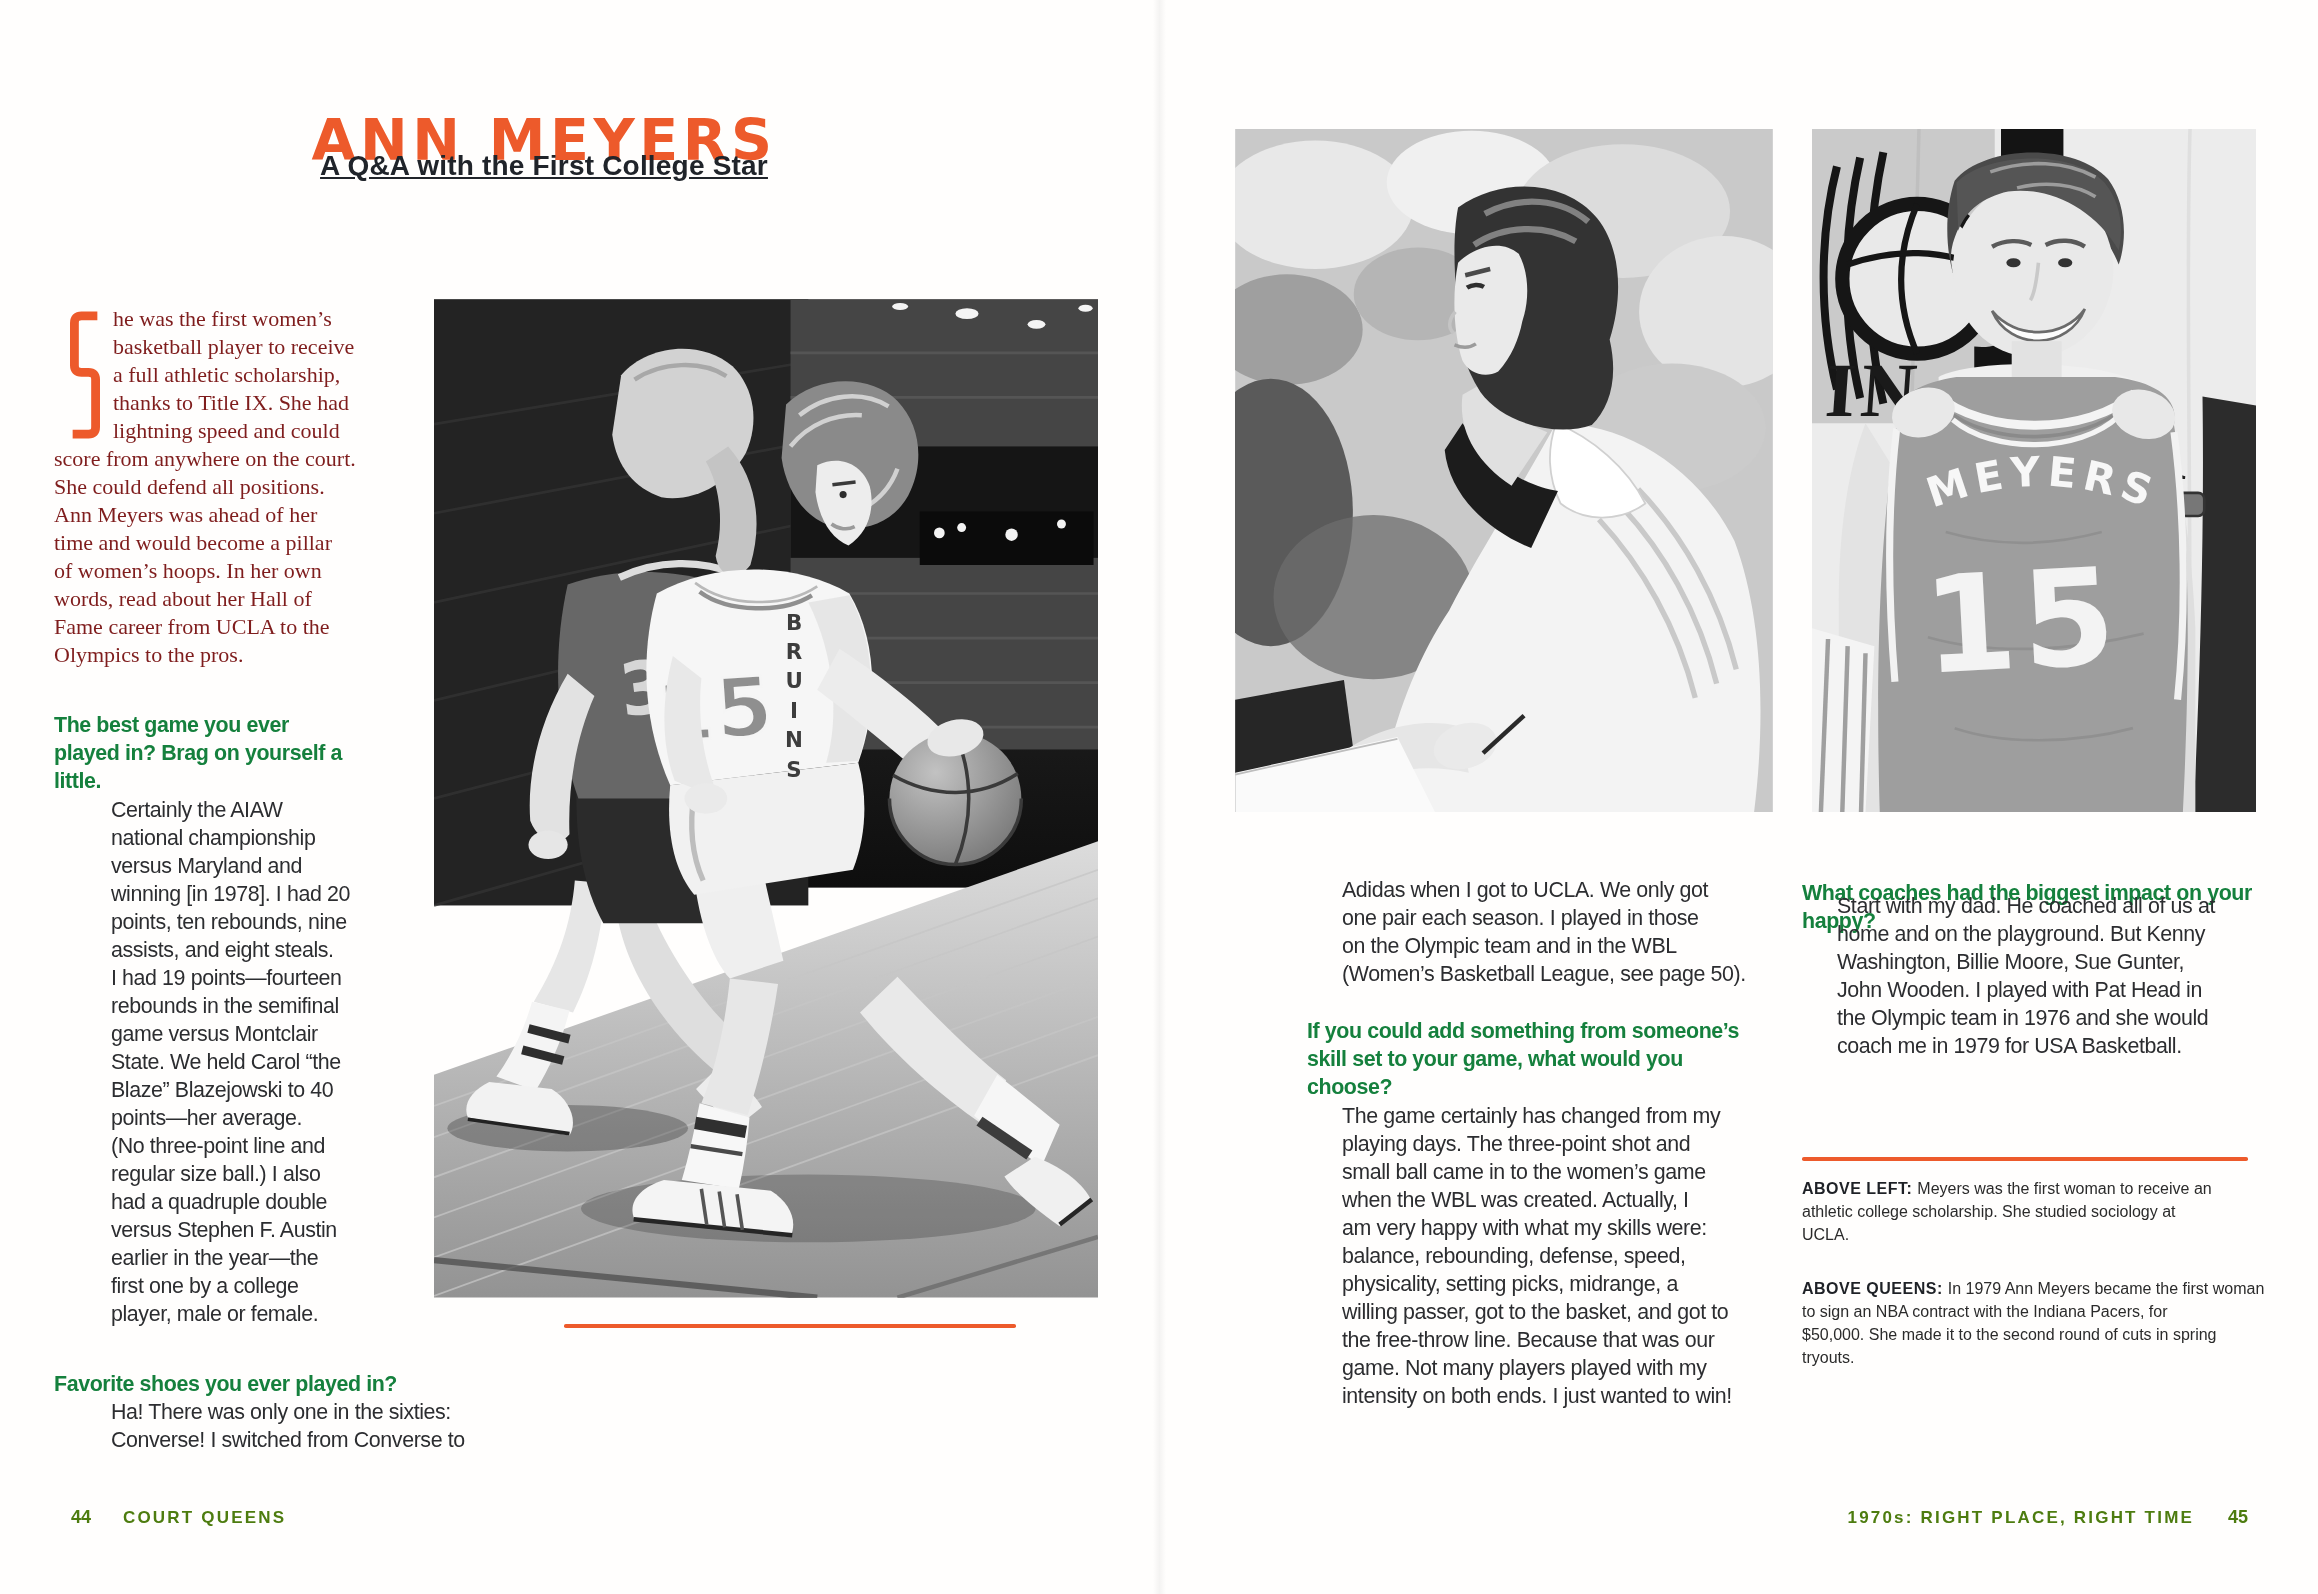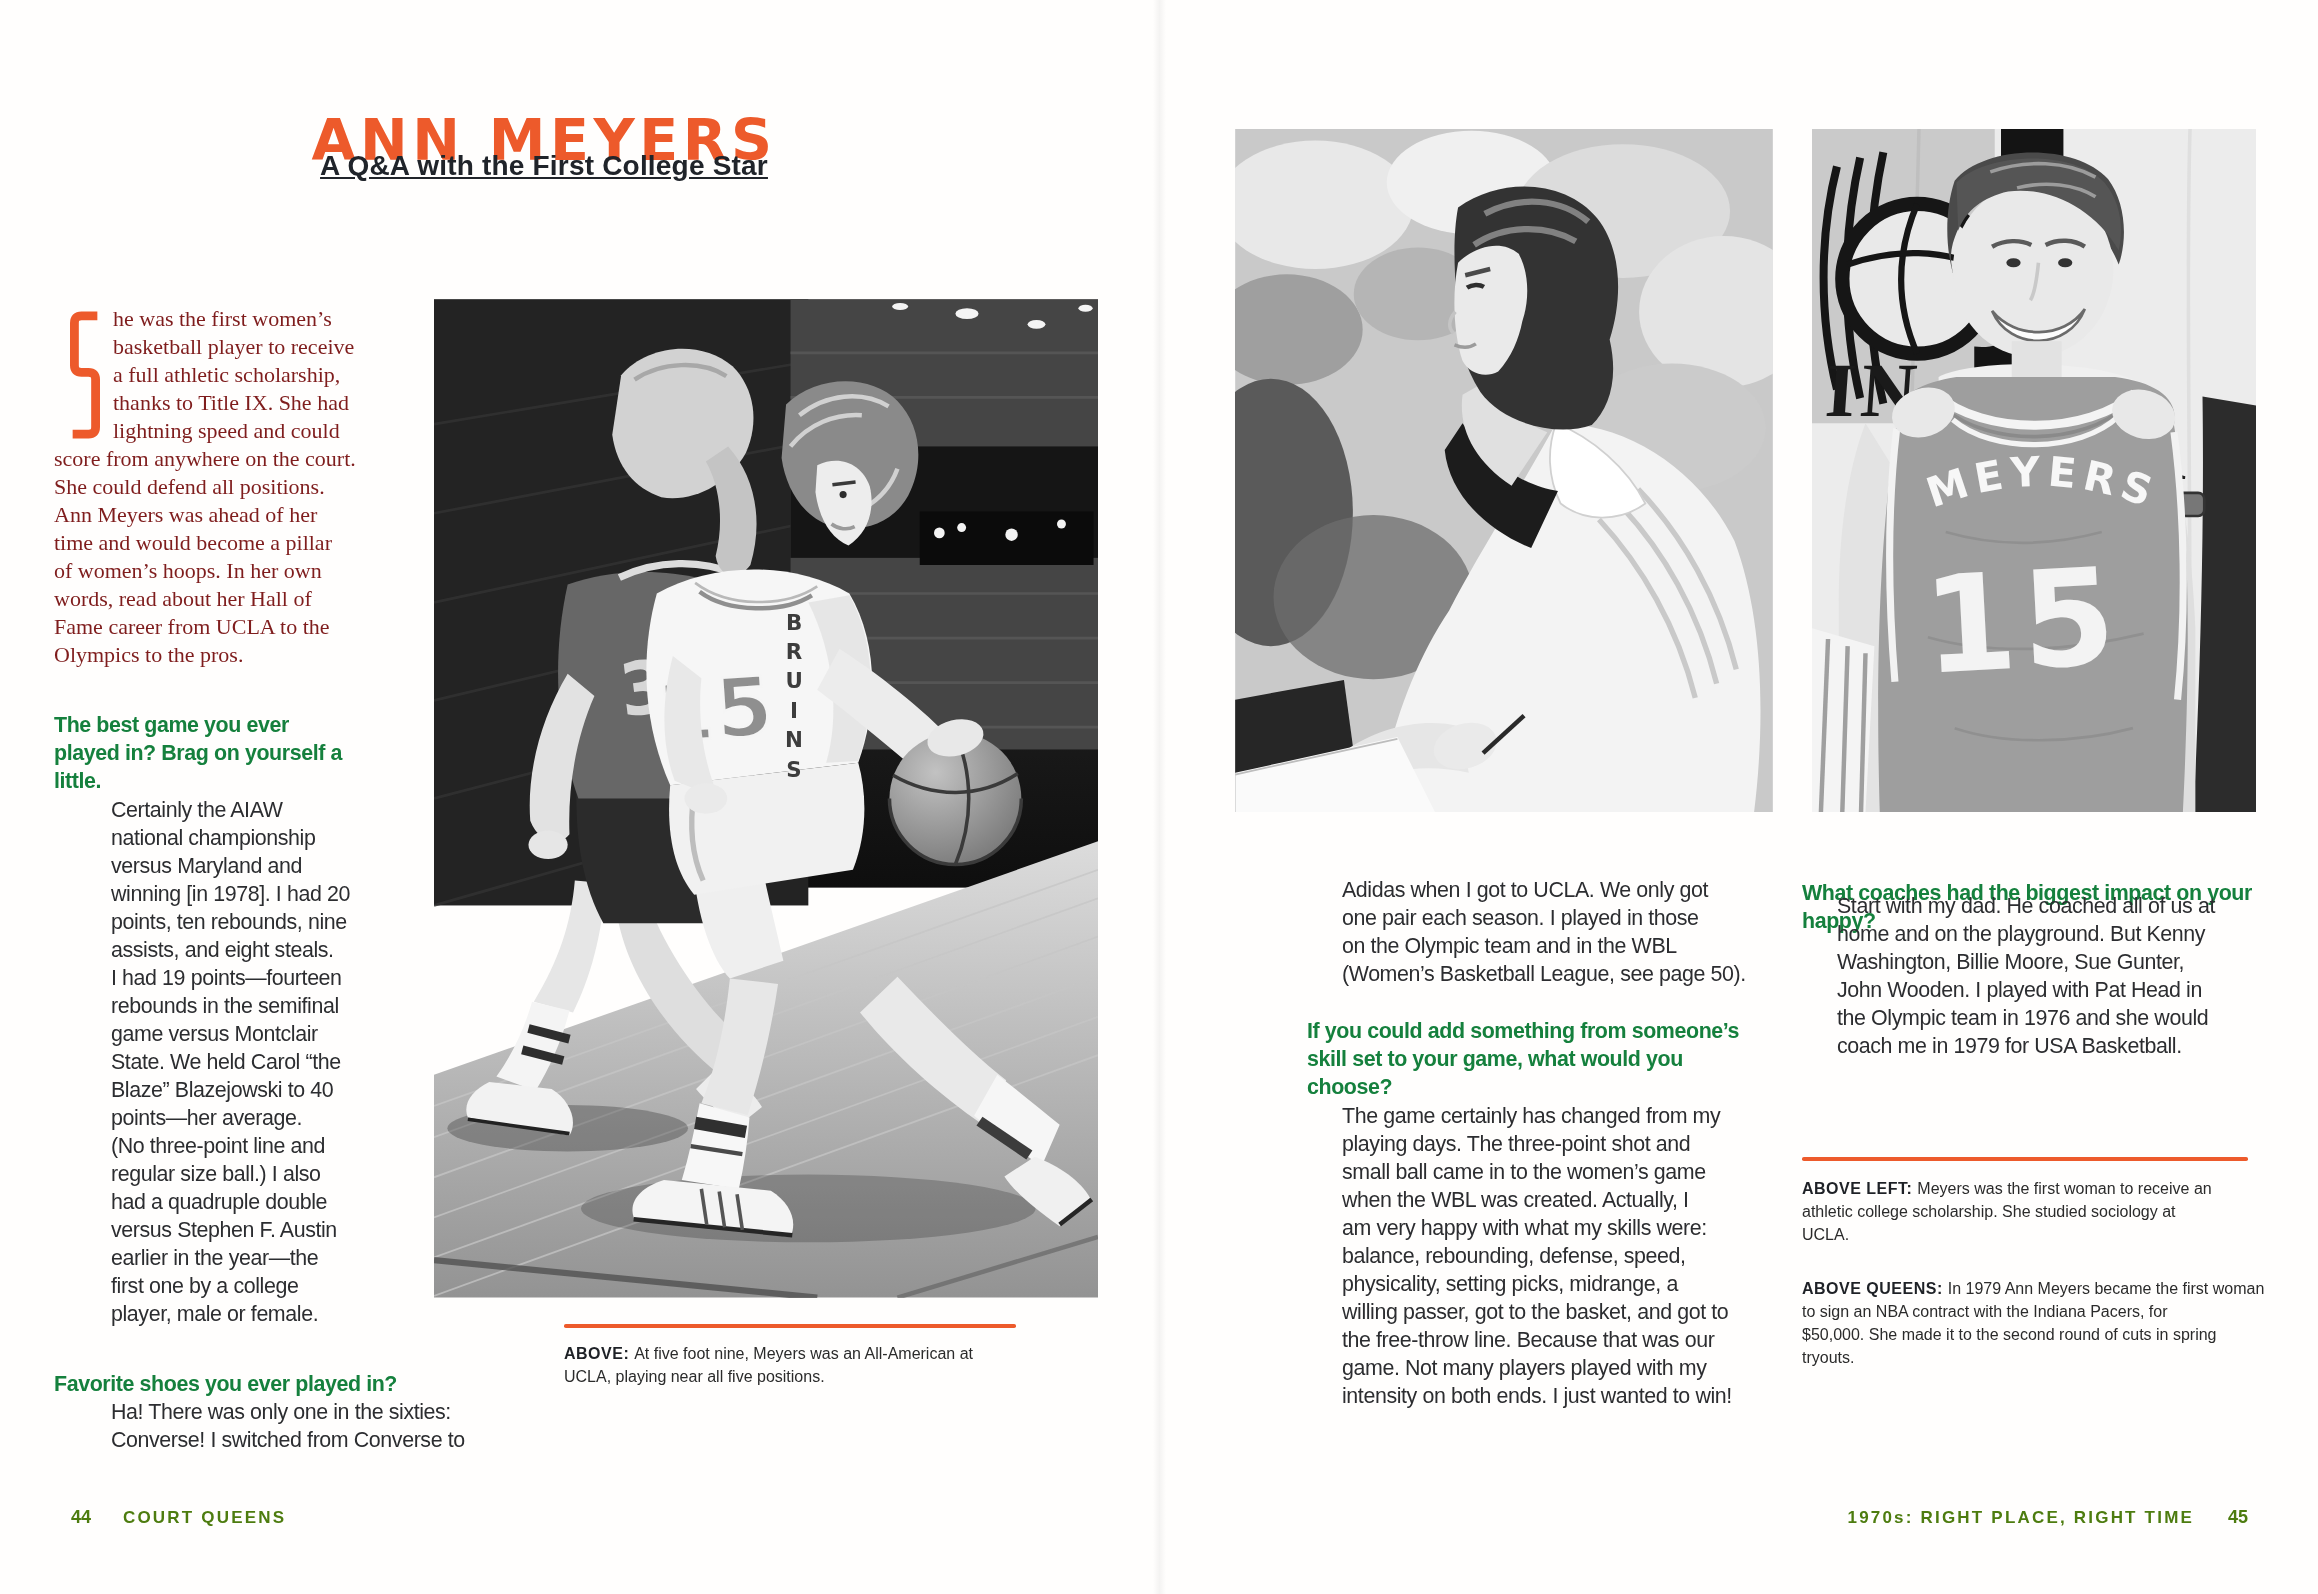--- a/index.html
+++ b/index.html
@@ -216,24 +216,20 @@
             <path d="M470,240 C495,230 512,212 520,190"></path>
           </g>
           <path d="M430,186 C455,174 480,184 489,210 C495,236 487,262 465,276 C445,268 432,246 428,216 Z" fill="#ededed"></path>
           <path d="M447,208 L473,205" stroke="#3a3a3a" stroke-width="4"></path>
           <circle cx="459" cy="219" r="4" fill="#2d2d2d"></circle>
           <path d="M446,252 C454,258 464,259 472,255" stroke="#9a9a9a" stroke-width="4" fill="none"></path>
         </g>
       </svg>
       <figcaption class="abs" style="left:130px;top:1025px;width:464px;">
         <div class="rule" style="width:452px;"></div>
-        <div class="cap" style="margin-top:14.3px;">
-          <strong class="cap-label">ABOVE:</strong><span class="cap-text">At five foot nine, Meyers was an All-American at
-UCLA, playing near all five positions.</span>
-        </div>
       </figcaption>
     </figure>
 
     <div class="abs footer" style="left:71px;top:1507px;">
       <span class="pg">44</span>
       <span style="margin-left:25px;">COURT QUEENS</span>
     </div>
   </section>
 
   <section>

